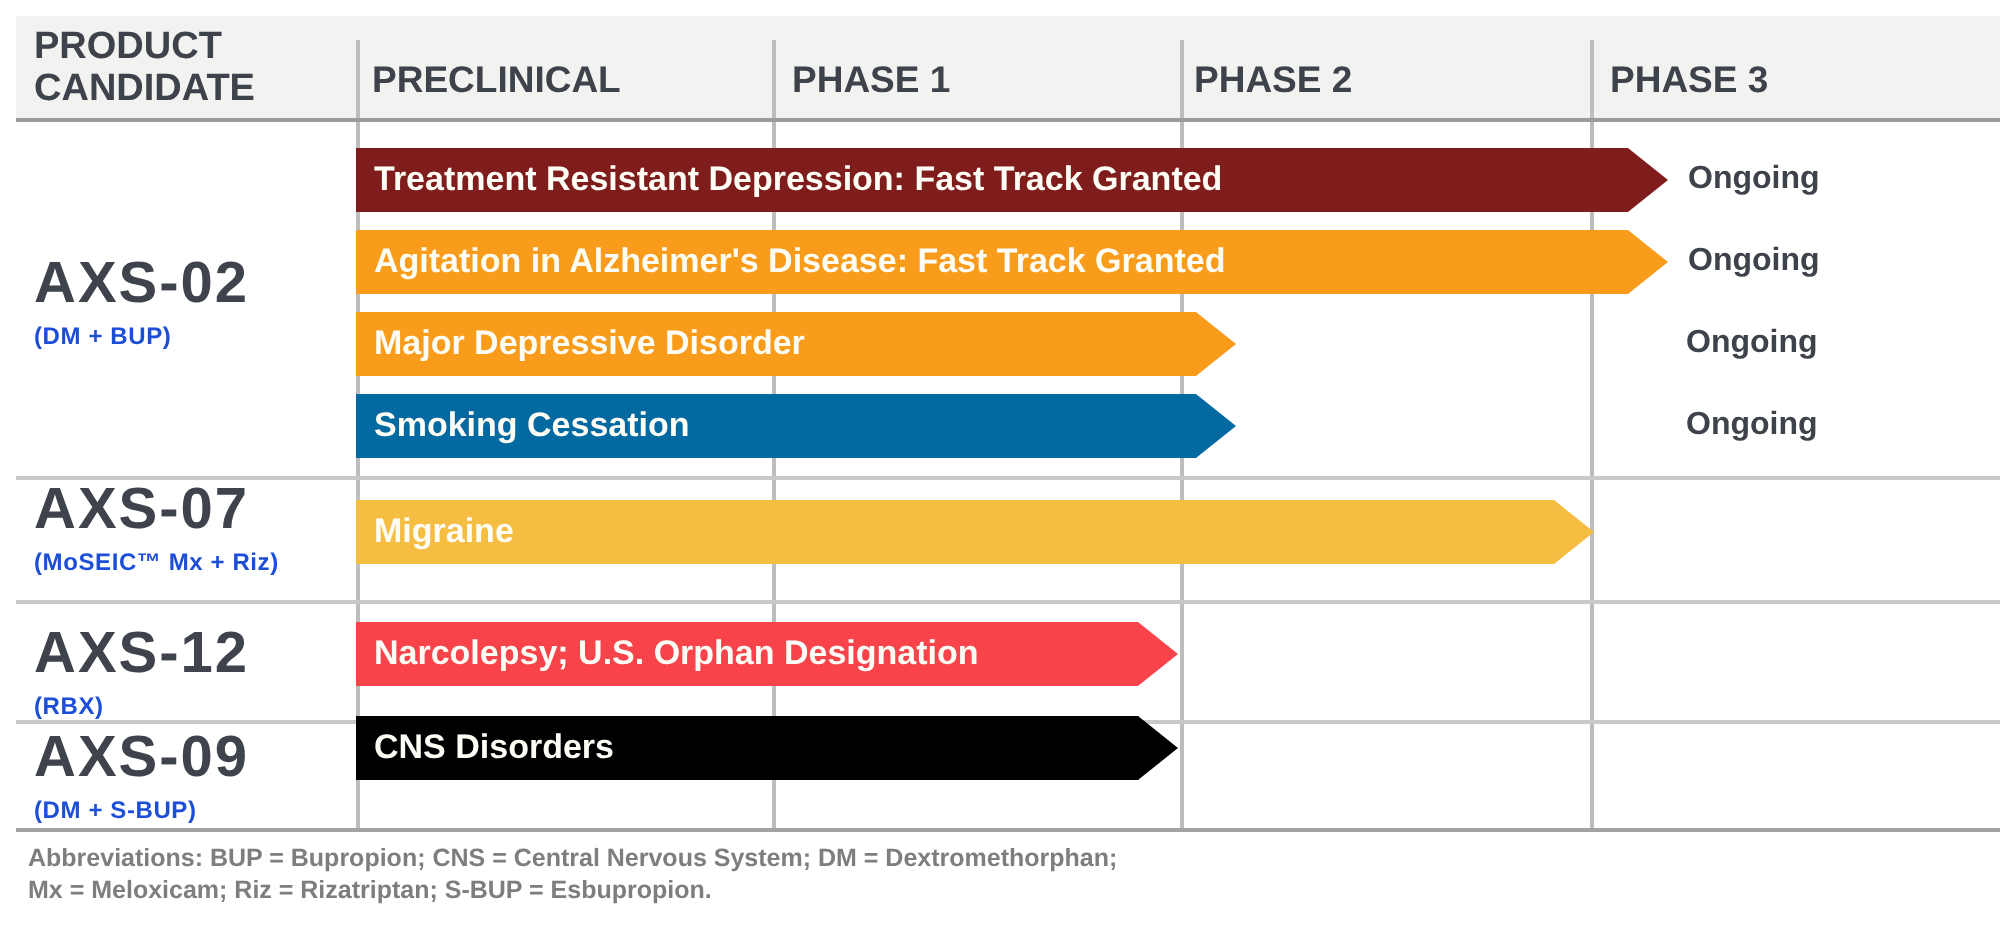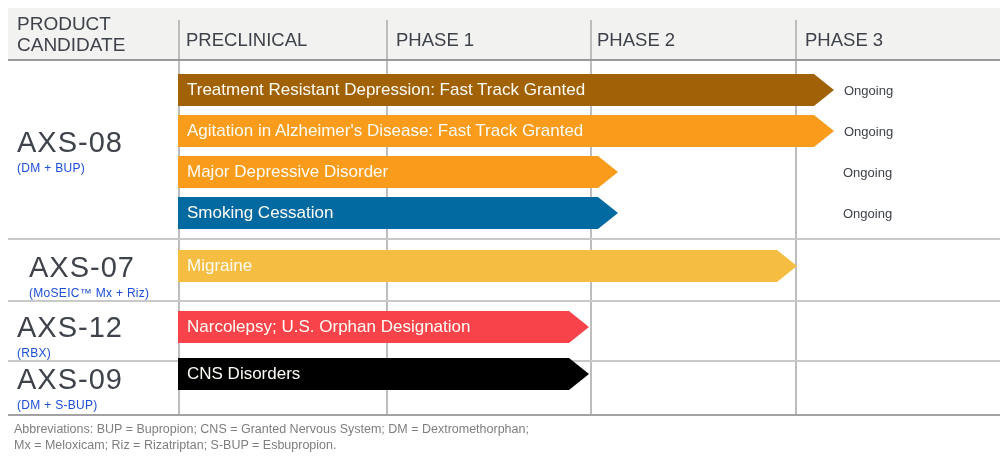--- a/index.html
+++ b/index.html
@@ -1,36 +1,36 @@
 <!DOCTYPE html>
 <html><head>
 <meta charset="utf-8">
 <style>
   html,body{margin:0;padding:0;background:#fff;font-family:"Liberation Sans",sans-serif;}
-  .stage{position:relative;width:1005px;height:463px;background:#ffffff;overflow:hidden;}
+  .stage{position:relative;width:1005px;height:463px;background:#ffffff;overflow:hidden;font-weight:bold;}
 
   .hdr-bg{position:absolute;left:8px;top:8px;width:992px;height:52px;background:#F2F2F1;}
   .hdr-bottom{position:absolute;left:8px;top:59px;width:992px;height:2px;background:#9B9B9B;}
   .chart-bottom{position:absolute;left:8px;top:414px;width:992px;height:2px;background:#A3A3A3;}
 
   .prod-col{position:absolute;left:17px;top:13px;font-size:19px;line-height:21px;color:#3E424A;white-space:pre-line;}
   .phase-h{position:absolute;top:29px;font-size:18.5px;color:#3E424A;}
 
   .vline{position:absolute;top:20px;height:395px;width:1.5px;background:#BDBDBD;}
   .hline{position:absolute;left:8px;width:992px;height:1.5px;background:#C9C9C9;}
 
   .product-label{position:absolute;left:17px;display:flex;flex-direction:column;justify-content:center;}
   .product-name{font-size:29px;color:#3F434B;letter-spacing:1px;}
   .product-sub{font-size:12px;color:#1d4ed8;margin-top:2px;letter-spacing:.3px;}
 
   .bar{position:absolute;left:178px;height:32px;display:flex;align-items:center;
        clip-path:polygon(0 0, calc(100% - 20px) 0, 100% 50%, calc(100% - 20px) 100%, 0 100%);}
   .bar-label{color:#FDFCF5;font-size:17px;padding-left:9px;white-space:nowrap;}
 
-  .status{position:absolute;font-size:13px;color:#3E424A;transform:translateY(-50%);}
+  .status{position:absolute;font-size:16px;color:#3E424A;transform:translateY(-50%);}
 
   .footnote{position:absolute;left:14px;top:421px;font-size:12.5px;line-height:16px;color:#7E7E7E;}
 </style>
 </head>
 <body>
 
 <div class="stage">
 
   <div class="hdr-bg"></div>
 
@@ -47,40 +47,40 @@
   <div class="vline" style="left:795px"></div>
 
   <div class="hdr-bottom"></div>
   <div class="hline" style="top:238px"></div>
   <div class="hline" style="top:300px"></div>
   <div class="hline" style="top:360px"></div>
   <div class="chart-bottom"></div>
 
   <div id="chart-body">
       <div class="product-label" style="top: 62px; height: 176px;">
-        <div class="product-name">AXS-08</div>
+        <div class="product-name">AXS-02</div>
         <div class="product-sub">(DM + BUP)</div>
       </div>
-      <div class="bar" style="top: 74px; width: 656px; background: #a16207;">
+      <div class="bar" style="top: 74px; width: 656px; background: #7f1d1d;">
         <div class="bar-label">Treatment Resistant Depression: Fast Track Granted</div>
       </div>
       <div class="status" style="left: 844px; top: 90px;">Ongoing</div>
       <div class="bar" style="top: 115px; width: 656px; background: rgb(249, 156, 27);">
         <div class="bar-label">Agitation in Alzheimer's Disease: Fast Track Granted</div>
       </div>
       <div class="status" style="left: 844px; top: 131px;">Ongoing</div>
       <div class="bar" style="top: 156px; width: 440px; background: rgb(249, 156, 27);">
         <div class="bar-label">Major Depressive Disorder</div>
       </div>
       <div class="status" style="left: 843px; top: 172px;">Ongoing</div>
       <div class="bar" style="top: 197px; width: 440px; background: #0369a1;">
         <div class="bar-label">Smoking Cessation</div>
       </div>
       <div class="status" style="left: 843px; top: 213px;">Ongoing</div>
-      <div class="product-label" style="top: 244px; height: 62px; margin-left: 12px;">
+      <div class="product-label" style="top: 232px; height: 62px;">
         <div class="product-name">AXS-07</div>
         <div class="product-sub">(MoSEIC™ Mx + Riz)</div>
       </div>
       <div class="bar" style="top: 250px; width: 619px; background: rgb(245, 190, 66); text-align: center;">
         <div class="bar-label">Migraine</div>
       </div>
       <div class="product-label" style="top: 300px; height: 60px; justify-content: flex-end;">
         <div class="product-name">AXS-12</div>
         <div class="product-sub">(RBX)</div>
       </div>
@@ -90,17 +90,17 @@
       <div class="product-label" style="top: 360px; height: 55px;">
         <div class="product-name">AXS-09</div>
         <div class="product-sub">(DM + S-BUP)</div>
       </div>
       <div class="bar" style="top: 358px; width: 411px; background: #000000;">
         <div class="bar-label">CNS Disorders</div>
       </div>
     </div>
 
   <div class="footnote">
-    <div>Abbreviations: BUP = Bupropion; CNS = Granted Nervous System; DM = Dextromethorphan;</div>
+    <div>Abbreviations: BUP = Bupropion; CNS = Central Nervous System; DM = Dextromethorphan;</div>
     <div>Mx = Meloxicam; Riz = Rizatriptan; S-BUP = Esbupropion.</div>
   </div>
 
 </div>
 
 </body></html>

